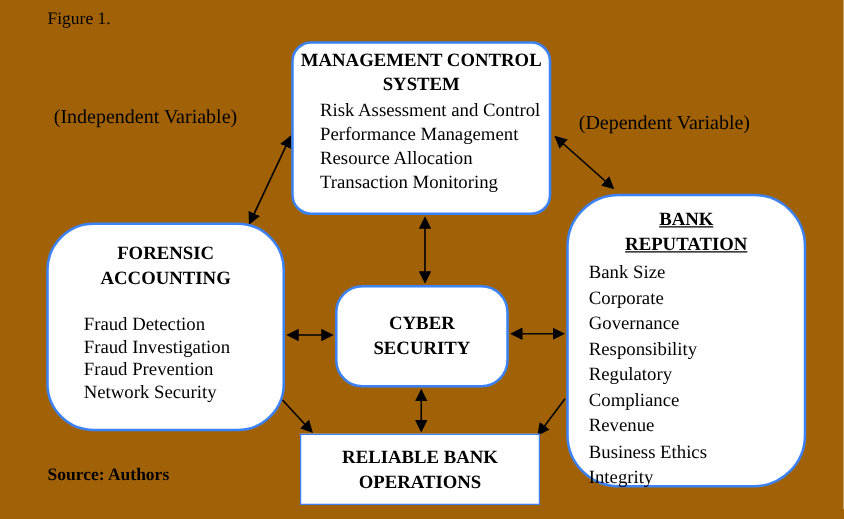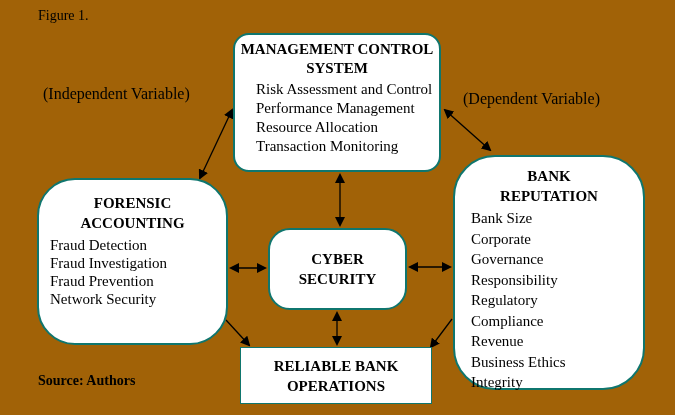--- a/index.html
+++ b/index.html
@@ -21,45 +21,45 @@
   }
   .var-label{
     position:absolute;
     font-size:16px;
   }
   .var-label.indep{left:43px;top:85px;}
   .var-label.dep{left:463px;top:90px;}
   .box{
     position:absolute;
     box-sizing:border-box;
-    border:2px solid #0f766e;
+    border:2px solid #3b82f6;
     background:#fff;
   }
   .box-title{
     font-weight:bold;
     text-align:center;
     margin:0 auto;
     font-size:15px;
     line-height:19px;
   }
   .box-items{
     font-size:15px;
   }
   .item{white-space:nowrap;}
 
   .box.mcs{left:233px;top:33px;width:208px;height:139px;border-radius:16px;padding-top:5px;}
   .box.mcs .box-title{max-width:204px;}
   .box.mcs .box-items{padding-left:21px;line-height:19px;margin-top:2px;}
 
   .box.forensic{left:37px;top:178px;width:191px;height:167px;border-radius:38px;padding-top:13px;}
   .box.forensic .box-title{max-width:130px;line-height:20px;}
-  .box.forensic .box-items{padding-left:11px;line-height:18px;margin-top:3px;}
+  .box.forensic .box-items{padding-left:28px;line-height:18px;margin-top:18px;}
 
   .box.bank{left:453px;top:155px;width:192px;height:235px;border-radius:42px;padding-top:9px;}
-  .box.bank .box-title{max-width:120px;line-height:20px;}
+  .box.bank .box-title{max-width:120px;line-height:20px;text-decoration:underline;}
   .box.bank .box-items{padding-left:16px;line-height:20.5px;margin-top:2px;}
 
   .box.cyber{left:268px;top:228px;width:139px;height:82px;border-radius:22px;
     display:flex;align-items:center;justify-content:center;}
   .box.cyber .box-title{max-width:100px;line-height:20px;}
 
   .box.reliable{left:240px;top:347px;width:192px;height:57px;border-radius:0;border-width:1.5px;
     display:flex;align-items:center;justify-content:center;}
   .box.reliable .box-title{max-width:160px;line-height:20px;}
 

